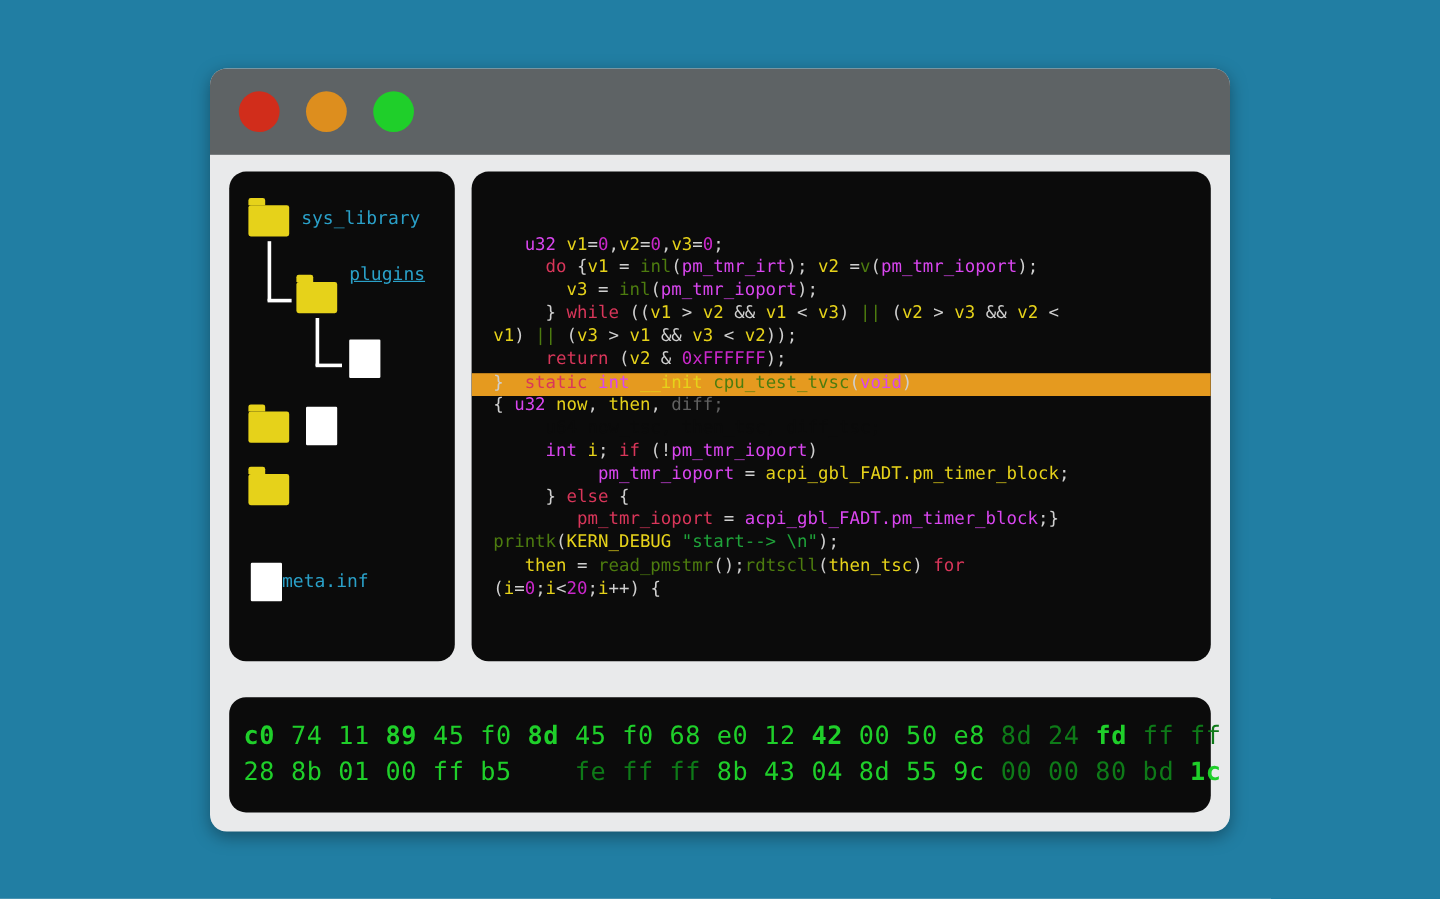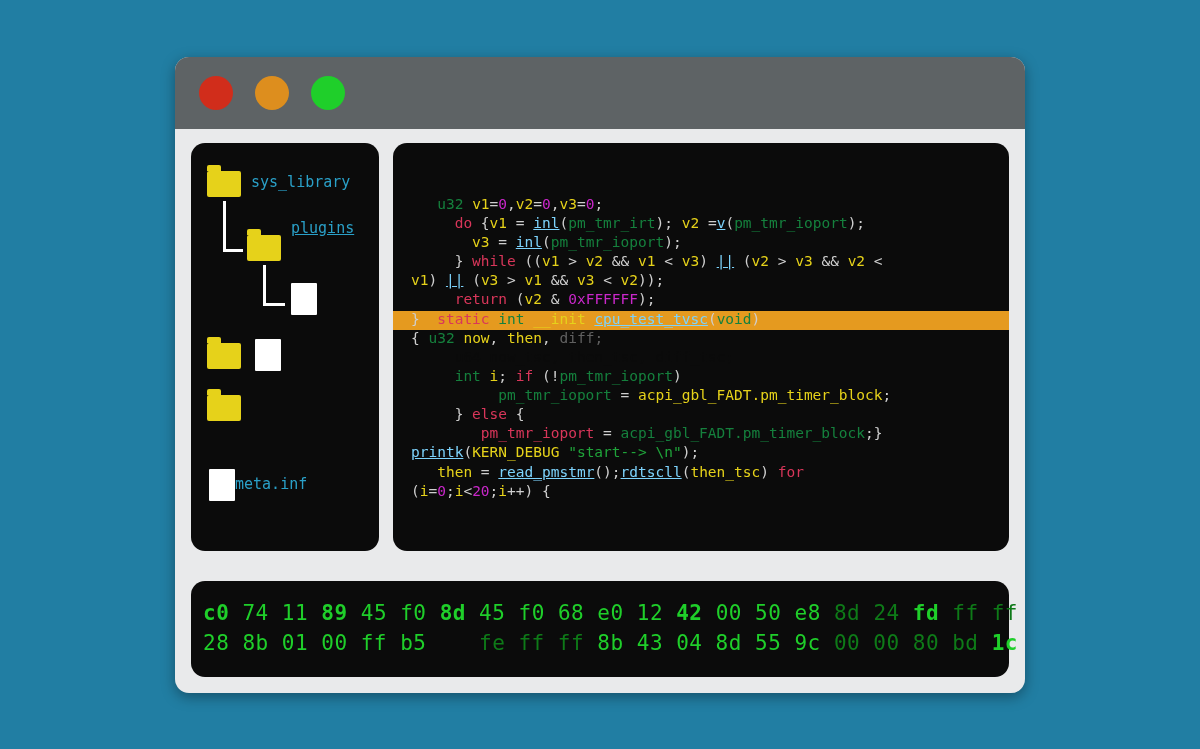--- a/index.html
+++ b/index.html
@@ -105,24 +105,24 @@
   }
   .hl-line {
     position: absolute;
     left: 0; right: 0;
     height: 19px;
     background: #e59a1f;
     z-index: 0;
   }
   .code { position: relative; z-index: 1; }
   .kw   { color: #d9365a; }   
-  .type { color: #15803d; }   
+  .type { color: #d946ef; }   
   .num  { color: #c927c9; }   
   .var  { color: #e6d21a; }   
-  .func { color: #7dd3fc; text-decoration: underline; }
+  .func { color: #4d7c0f; }
   .str  { color: #1fa33a; }
   .dim  { color: #606060; margin-top: 20px; }
   .hlrow{ color: #0b0b0b; }
 
   
   .hex {
     height: 96px;
     display: flex;
     flex-direction: column;
     justify-content: center;

